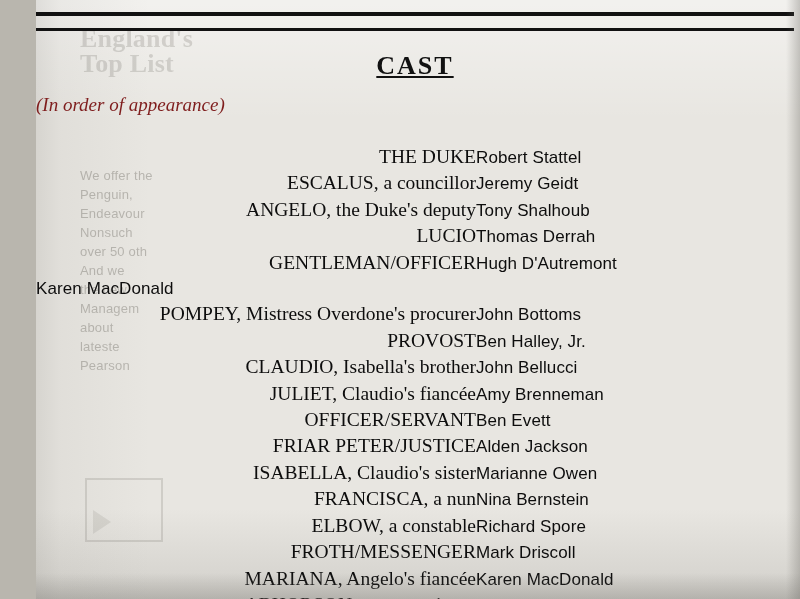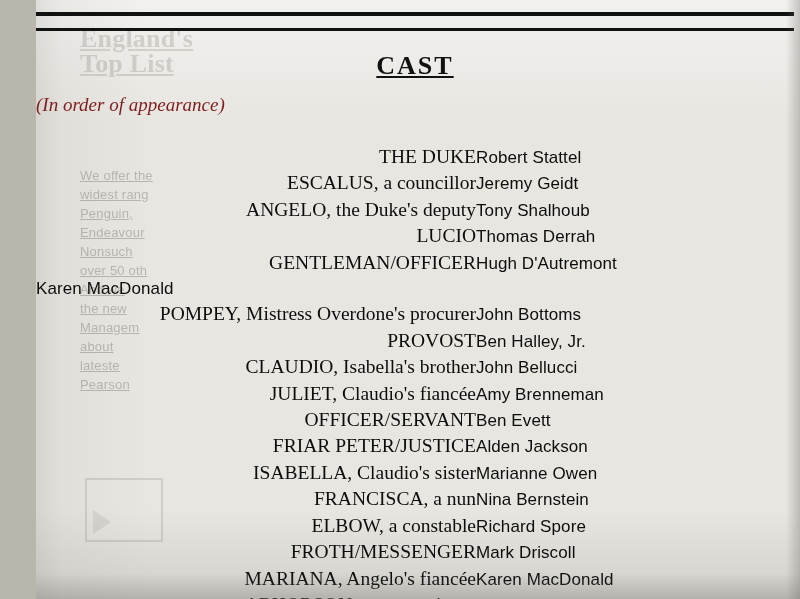--- a/index.html
+++ b/index.html
@@ -47,21 +47,20 @@
     top: 26px;
     width: 120px;
     height: 540px;
     opacity: 0.38;
     color: #6a675f;
     font-family: "Liberation Sans", sans-serif;
     font-size: 13px;
     line-height: 19px;
     letter-spacing: 0.2px;
     pointer-events: none;
-    text-decoration: underline;
   }
   .ghost-title {
     font-family: "Liberation Serif", serif;
     font-weight: bold;
     font-size: 26px;
     line-height: 25px;
     color: #5d5a52;
     opacity: 0.55;
     margin-bottom: 90px;
   }
@@ -177,21 +176,20 @@
 </head>
 <body>
 
 <div class="page">
   <div class="paper-tone"></div>
   <div class="left-strip"></div>
 
   <div class="ghost-column">
     <div class="ghost-title">England's Top List</div>
     <div class="ghost-line">We offer the</div>
-    <div class="ghost-line">widest rang</div>
     <div class="ghost-line">Penguin,</div>
     <div class="ghost-line">Endeavour</div>
     <div class="ghost-line">Nonsuch</div>
     <div class="ghost-line">over 50 oth</div>
     <div class="ghost-line">And we</div>
     <div class="ghost-line">the new</div>
     <div class="ghost-line">Managem</div>
     <div class="ghost-line">about</div>
     <div class="ghost-line">lateste</div>
     <div class="ghost-line">Pearson</div>

